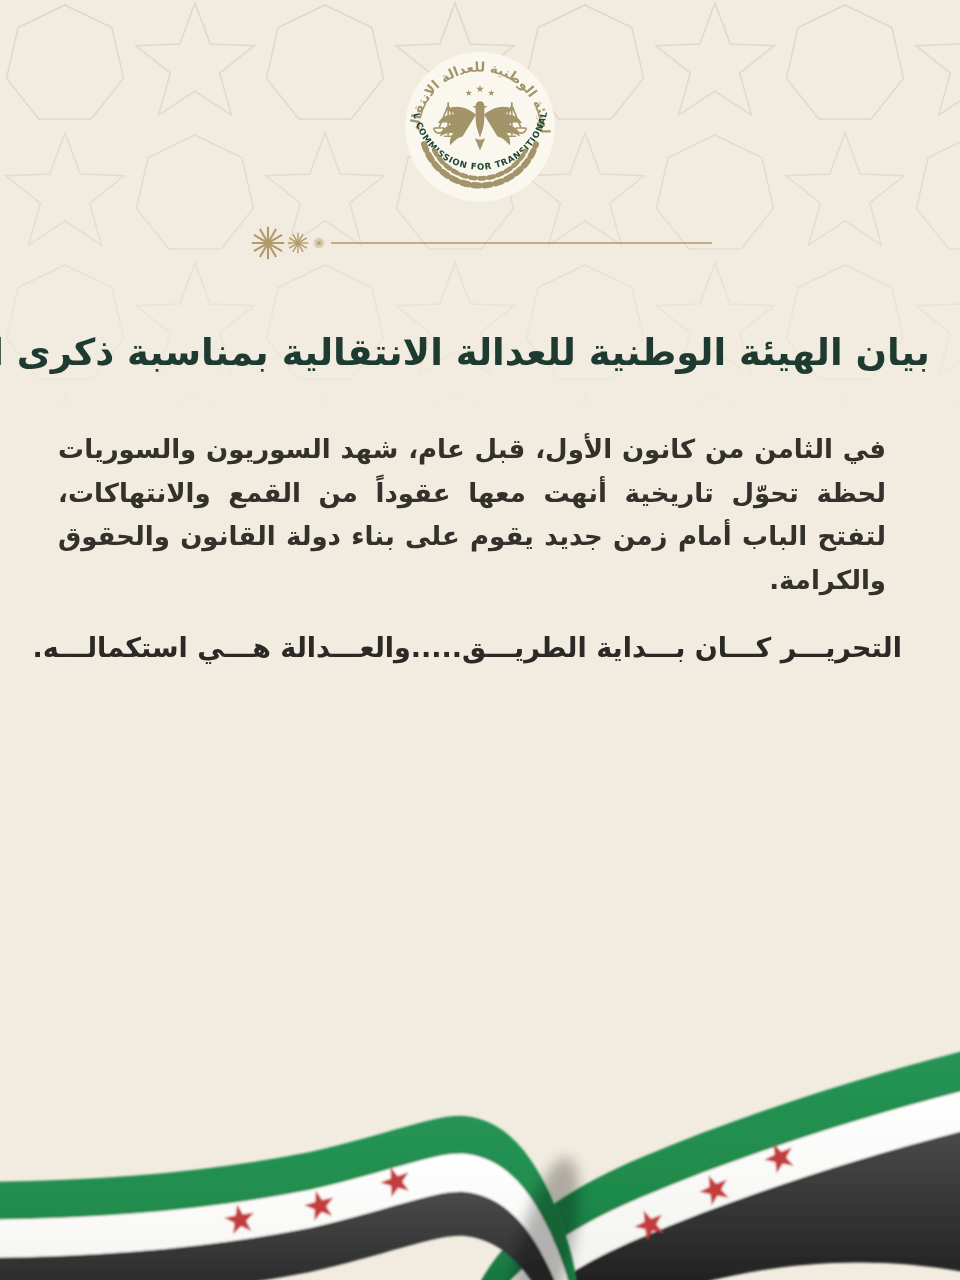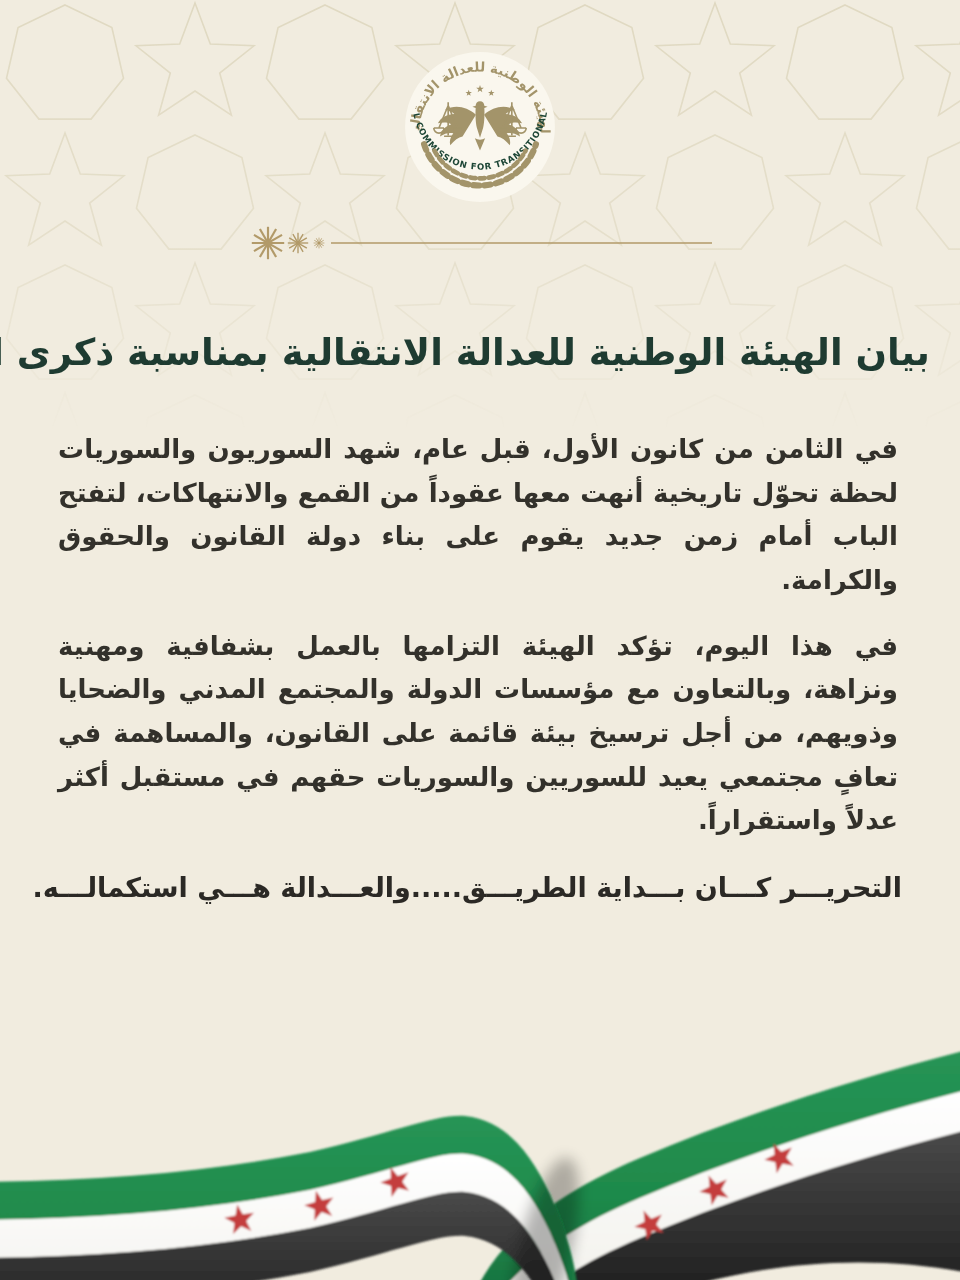--- a/index.html
+++ b/index.html
@@ -14,21 +14,21 @@
   .title{
     position:absolute;top:306px;left:30px;right:30px;
     direction:rtl;text-align:center;white-space:nowrap;
     font-size:37px;font-weight:bold;color:#1e3b31;letter-spacing:-0.5px;
   }
   .body-text{
     position:absolute;top:428px;left:58px;right:58px;
     direction:rtl;text-align:justify;
     color:#33312b;font-size:26px;font-weight:bold;line-height:1.68;
   }
-  .body-text p{margin:0 4px 22px 0;}
+  .body-text p{margin:0 16px 22px 0;}
   .closing{
     direction:rtl;text-align:right;white-space:nowrap;
     color:#2b2925;font-size:27px;font-weight:bold;margin-top:6px;
   }
   .flag{position:absolute;left:0;bottom:0;}
 </style>
 </head>
 <body>
 
 <div class="page">
@@ -112,21 +112,20 @@
     <use href="#burst" transform="translate(268,19) scale(1.35)"></use>
     <use href="#burst" transform="translate(298,19) scale(0.85)"></use>
     <use href="#burst" transform="translate(319,19) scale(0.45)"></use>
     <line x1="331" y1="19" x2="712" y2="19" stroke="#b29a69" stroke-width="1.3"></line>
   </svg>
 
   <h1 class="title">بيان الهيئة الوطنية للعدالة الانتقالية بمناسبة ذكرى التحرير</h1>
 
   <div class="body-text">
     <p>في الثامن من كانون الأول، قبل عام، شهد السوريون والسوريات لحظة تحوّل تاريخية أنهت معها عقوداً من القمع والانتهاكات، لتفتح الباب أمام زمن جديد يقوم على بناء دولة القانون والحقوق والكرامة.</p>
-    <p>في هذا اليوم، تؤكد الهيئة التزامها بالعمل بشفافية ومهنية ونزاهة، وبالتعاون مع مؤسسات الدولة والمجتمع المدني والضحايا وذويهم، من أجل ترسيخ بيئة قائمة على القانون، والمساهمة في تعافٍ مجتمعي يعيد للسوريين والسوريات حقهم في مستقبل أكثر عدلاً واستقراراً.</p>
     <div class="closing">التحريـــر كـــان بـــداية الطريـــق.....والعـــدالة هـــي استكمالـــه.</div>
   </div>
 
   <svg class="flag" width="960" height="240" viewBox="0 0 960 240">
     <defs>
       <linearGradient id="gGrad" x1="0" y1="0" x2="0" y2="1">
         <stop offset="0" stop-color="#269455"></stop>
           <stop offset="0.5" stop-color="#1f8a4b"></stop>
           <stop offset="1" stop-color="#14663a"></stop>
       </linearGradient>

